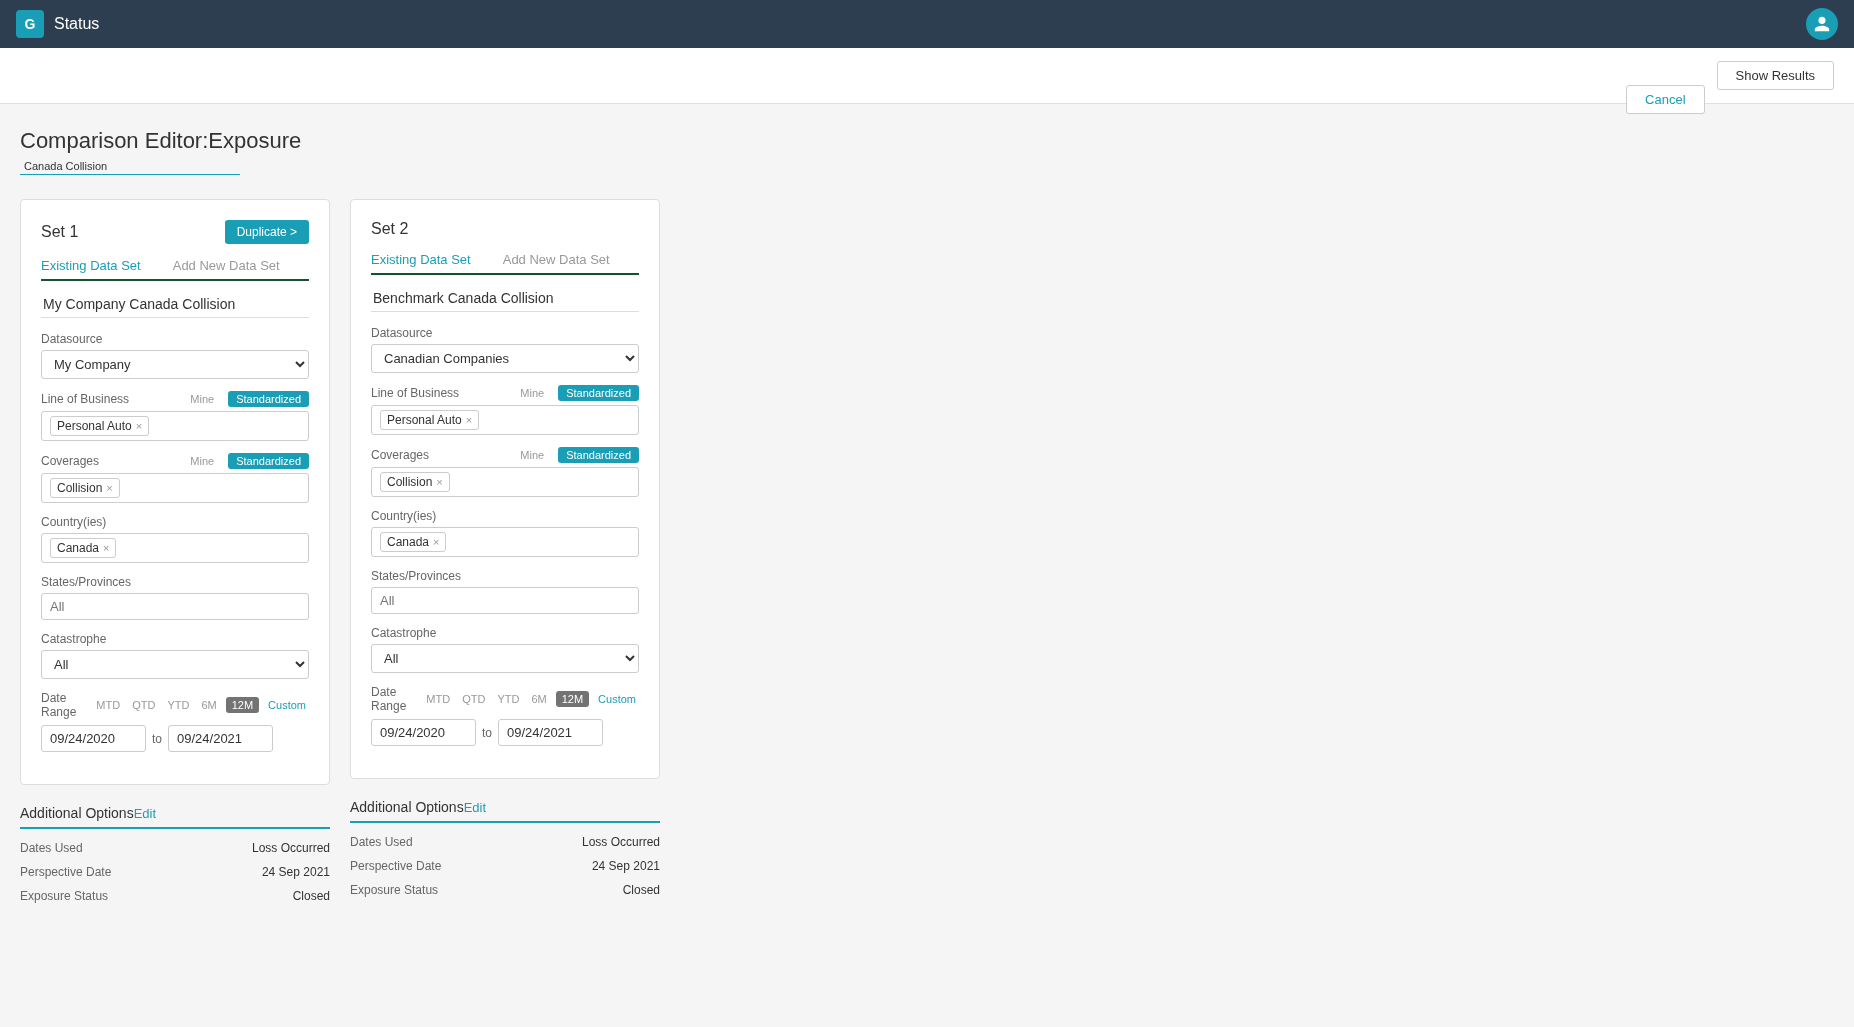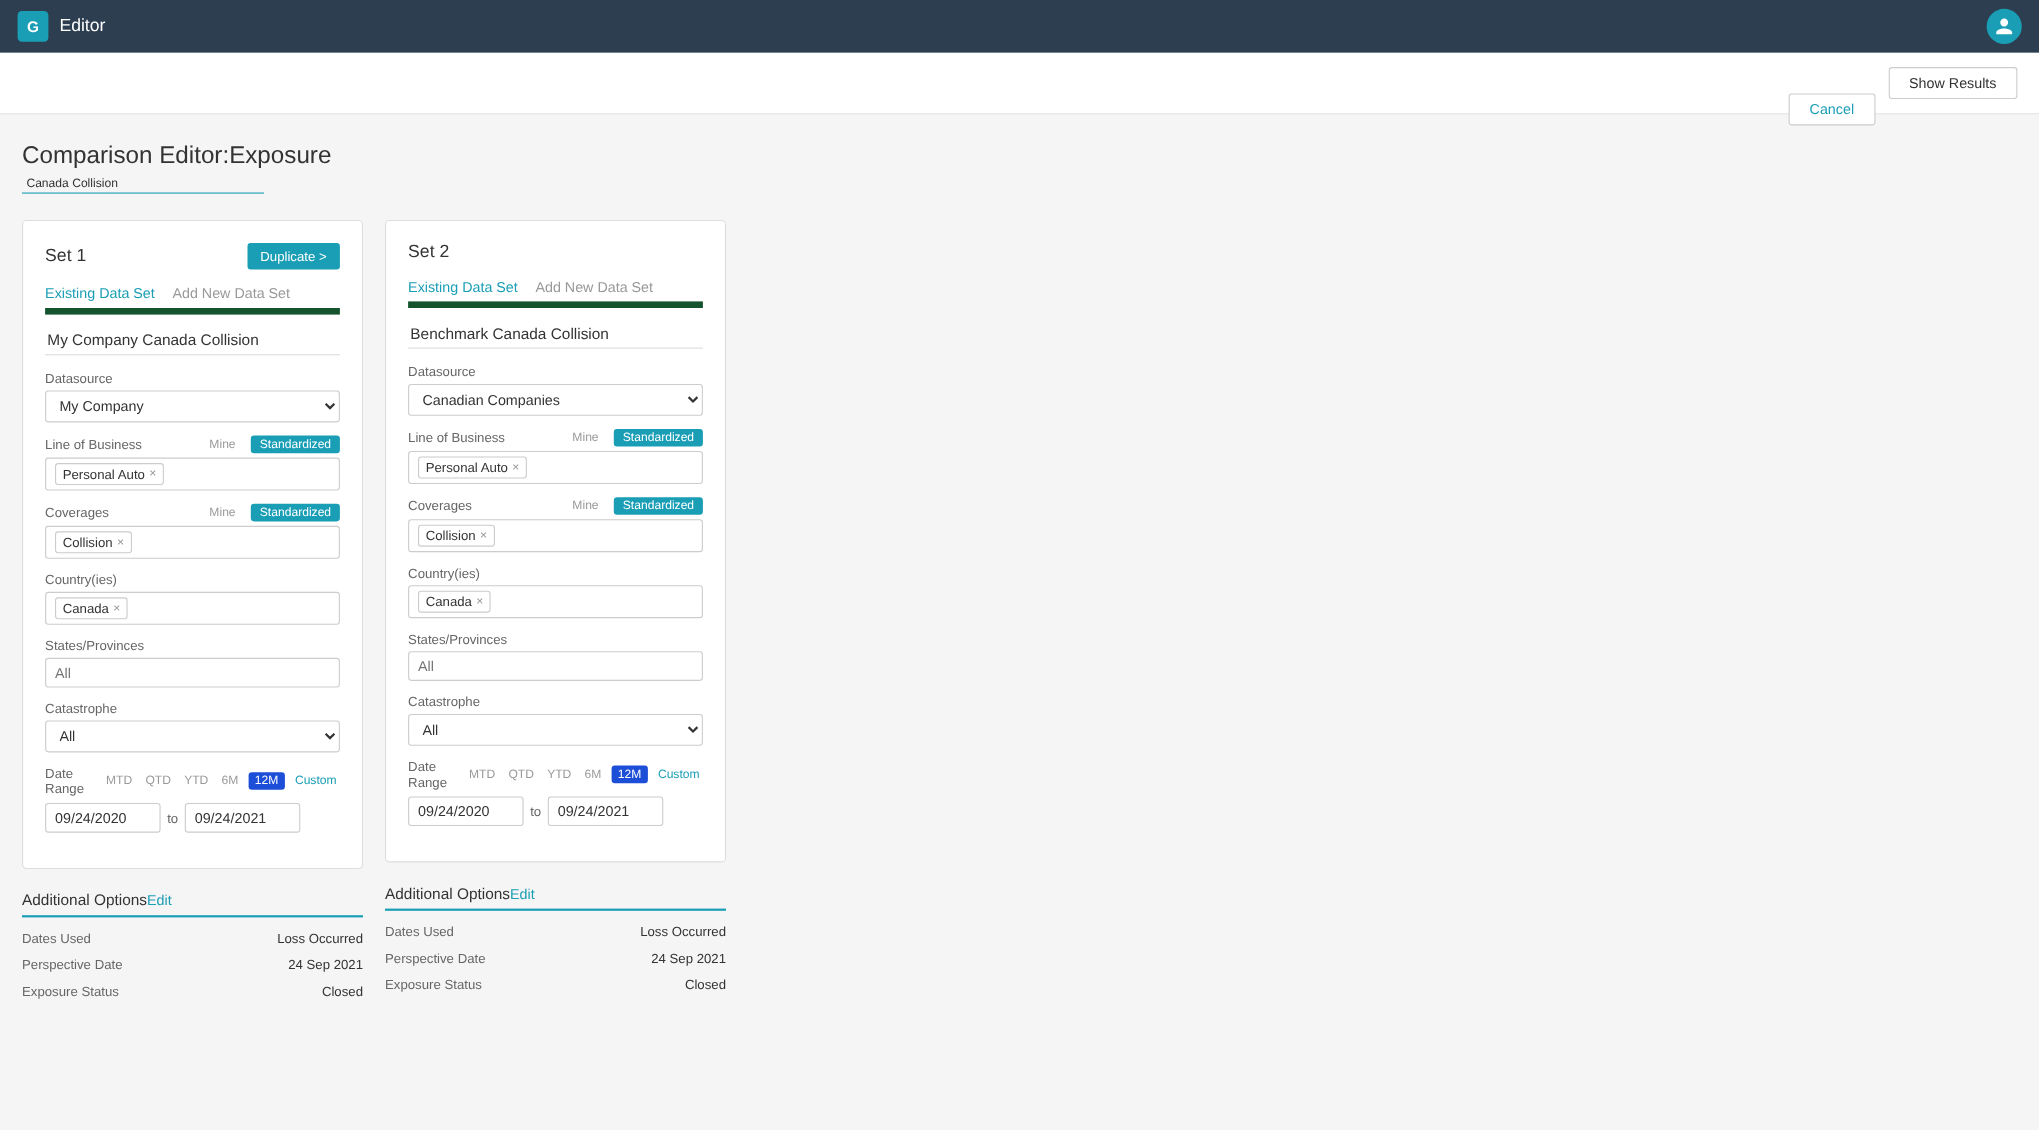--- a/index.html
+++ b/index.html
@@ -134,23 +134,23 @@
       border: none;
       border-radius: 3px;
       padding: 5px 12px;
       cursor: pointer;
       font-size: 12px;
     }
 
     
     .dataset-tabs {
       display: flex;
-      gap: 16px;
+      gap: 32px;
       margin-bottom: 10px;
-      border-bottom: 6px solid #14532d;
+      border-bottom: 2px solid #14532d;
       padding-bottom: 4px;
     }
     .tab-link {
       font-size: 13px;
       cursor: pointer;
       color: #999;
       text-decoration: none;
       padding-bottom: 2px;
     }
     .tab-link.active {
@@ -274,21 +274,21 @@
       gap: 6px;
       align-items: center;
     }
     .date-opt {
       font-size: 11px;
       color: #999;
       cursor: pointer;
       padding: 1px 3px;
     }
     .date-opt.active {
-      background: #1d4ed8;
+      background: #737373;
       color: white;
       border-radius: 3px;
       padding: 2px 6px;
     }
     .date-opt.custom {
       color: #1a9eb5;
     }
     .date-inputs {
       display: flex;
       align-items: center;
@@ -346,21 +346,21 @@
     }
   </style>
 </head>
 <body>
 
 <div class="header">
   <div class="header-left">
     <div class="header-logo">
       <span>G</span>
     </div>
-    <span class="header-title">Editor</span>
+    <span class="header-title">Status</span>
   </div>
   <div class="header-user">
     <svg width="18" height="18" viewBox="0 0 24 24" fill="white">
       <path d="M12 12c2.7 0 4.8-2.1 4.8-4.8S14.7 2.4 12 2.4 7.2 4.5 7.2 7.2 9.3 12 12 12zm0 2.4c-3.2 0-9.6 1.6-9.6 4.8v2.4h19.2v-2.4c0-3.2-6.4-4.8-9.6-4.8z"></path>
     </svg>
   </div>
 </div>
 
 <div class="toolbar">
   <button class="btn-cancel">Cancel</button>

